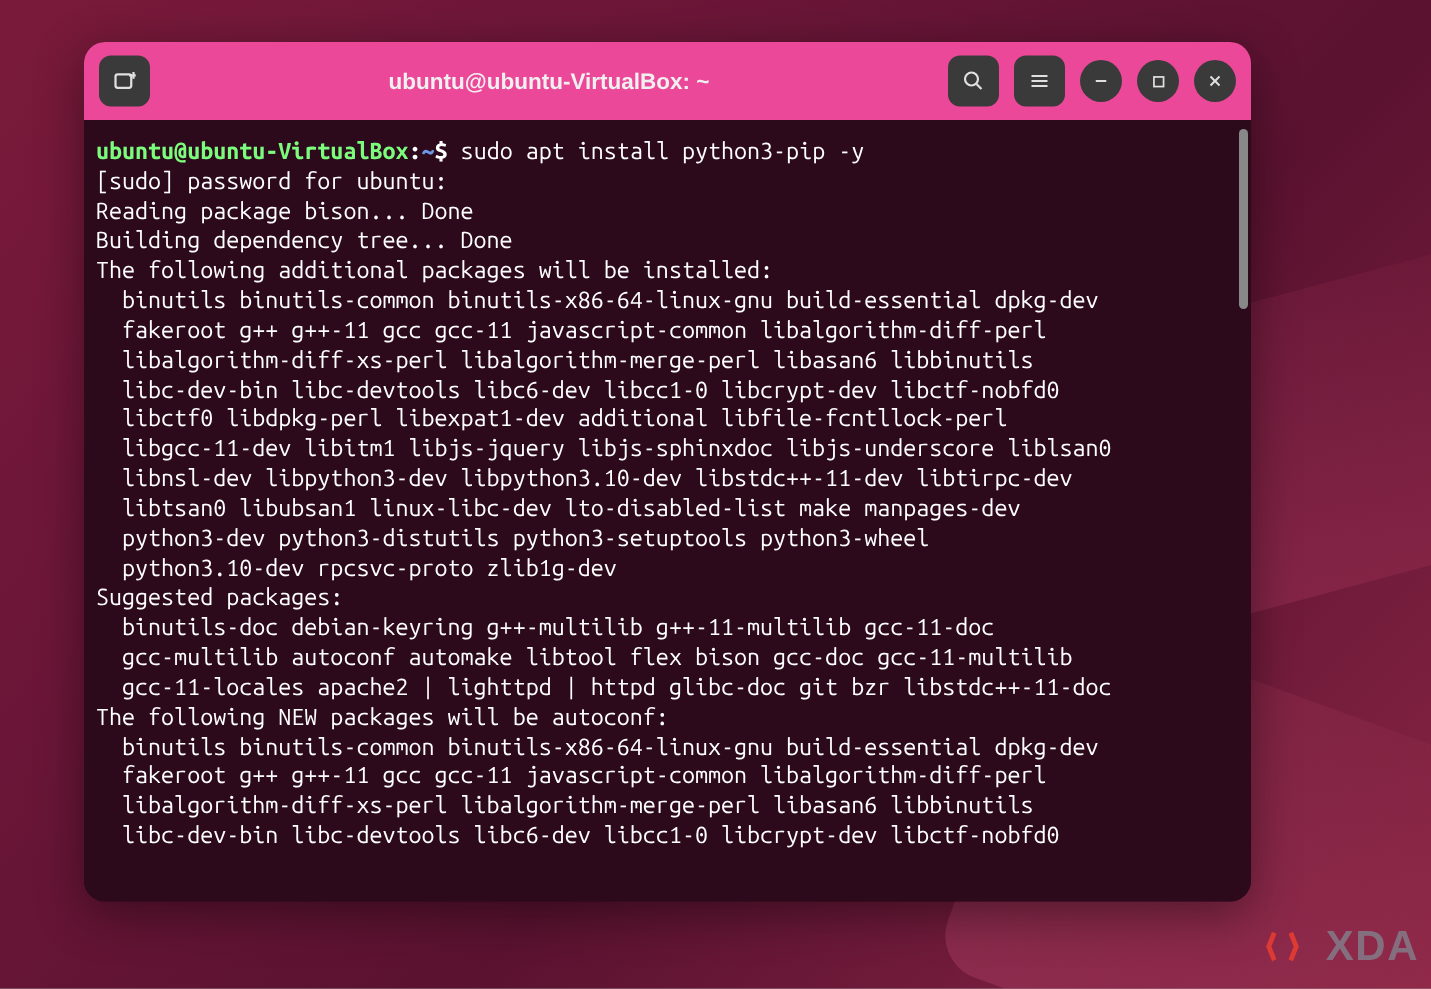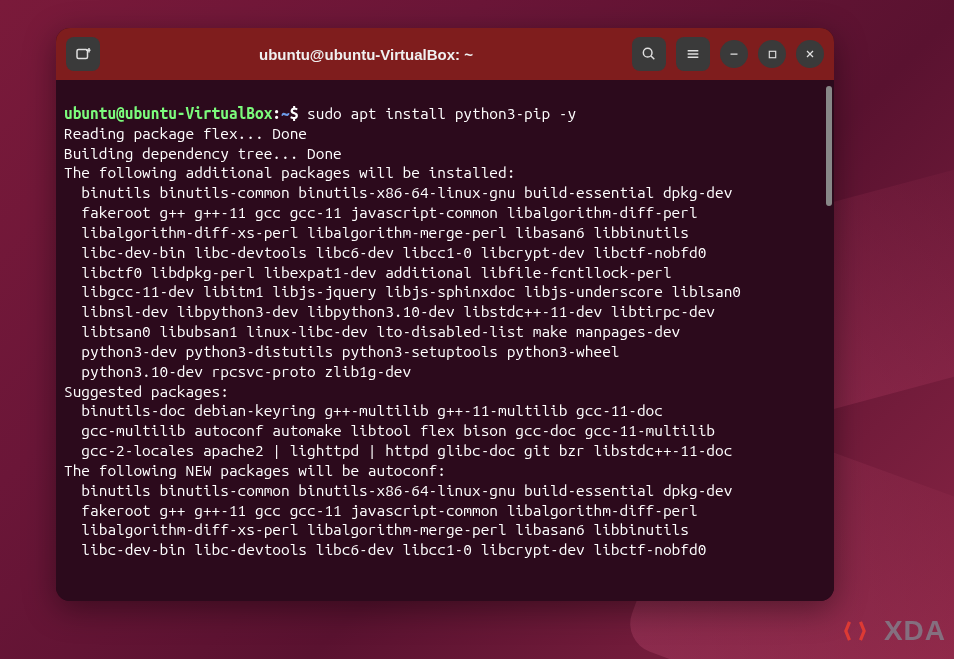--- a/index.html
+++ b/index.html
@@ -39,21 +39,21 @@
     height: 573px;
     background: #2c0a1c;
     border-radius: 14px;
     overflow: hidden;
     box-shadow: 0 8px 32px rgba(0,0,0,0.4);
     display: flex;
     flex-direction: column;
   }
   .titlebar {
     height: 52px;
-    background: #7f1d1d;
+    background: #ec4899;
     display: flex;
     align-items: center;
     padding: 0 10px;
     gap: 8px;
     flex-shrink: 0;
   }
   .tb-btn {
     width: 34px;
     height: 34px;
     border-radius: 8px;
@@ -79,21 +79,21 @@
     flex: 1;
     text-align: center;
     color: #f0f0f0;
     font-size: 15px;
     font-weight: 600;
   }
   .tb-right { display: flex; gap: 10px; align-items: center; }
   .terminal-body {
     flex: 1;
     background: #2c0a1c;
-    padding: 24px 8px;
+    padding: 11px 8px;
     font-family: "Ubuntu Mono", "DejaVu Sans Mono", Consolas, monospace;
     font-size: 15.5px;
     line-height: 1.28;
     color: #ffffff;
     overflow-y: auto;
     position: relative;
   }
   .scrollbar {
     position: absolute;
     right: 2px;
@@ -167,37 +167,38 @@
         <svg width="12" height="12" viewBox="0 0 24 24" fill="none" stroke="currentColor" stroke-width="2.5">
             <line x1="6" y1="6" x2="18" y2="18"></line>
             <line x1="6" y1="18" x2="18" y2="6"></line>
           </svg>
       </div>
     </div>
   </div>
 
   <div class="terminal-body">
     <div class="line"><span class="prompt-user">ubuntu@ubuntu-VirtualBox</span><span class="prompt-sep">:</span><span class="prompt-path">~</span><span class="prompt-sep">$ </span><span>sudo apt install python3-pip -y</span></div>
-    <div class="line">Reading package flex... Done</div>
+    <div class="line">[sudo] password for ubuntu:</div>
+    <div class="line">Reading package bison... Done</div>
     <div class="line">Building dependency tree... Done</div>
     <div class="line">The following additional packages will be installed:</div>
     <div class="line pkg-line">binutils binutils-common binutils-x86-64-linux-gnu build-essential dpkg-dev</div>
     <div class="line pkg-line">fakeroot g++ g++-11 gcc gcc-11 javascript-common libalgorithm-diff-perl</div>
     <div class="line pkg-line">libalgorithm-diff-xs-perl libalgorithm-merge-perl libasan6 libbinutils</div>
     <div class="line pkg-line">libc-dev-bin libc-devtools libc6-dev libcc1-0 libcrypt-dev libctf-nobfd0</div>
     <div class="line pkg-line">libctf0 libdpkg-perl libexpat1-dev additional libfile-fcntllock-perl</div>
     <div class="line pkg-line">libgcc-11-dev libitm1 libjs-jquery libjs-sphinxdoc libjs-underscore liblsan0</div>
     <div class="line pkg-line">libnsl-dev libpython3-dev libpython3.10-dev libstdc++-11-dev libtirpc-dev</div>
     <div class="line pkg-line">libtsan0 libubsan1 linux-libc-dev lto-disabled-list make manpages-dev</div>
     <div class="line pkg-line">python3-dev python3-distutils python3-setuptools python3-wheel</div>
     <div class="line pkg-line">python3.10-dev rpcsvc-proto zlib1g-dev</div>
     <div class="line">Suggested packages:</div>
     <div class="line pkg-line">binutils-doc debian-keyring g++-multilib g++-11-multilib gcc-11-doc</div>
     <div class="line pkg-line">gcc-multilib autoconf automake libtool flex bison gcc-doc gcc-11-multilib</div>
-    <div class="line pkg-line">gcc-2-locales apache2 | lighttpd | httpd glibc-doc git bzr libstdc++-11-doc</div>
+    <div class="line pkg-line">gcc-11-locales apache2 | lighttpd | httpd glibc-doc git bzr libstdc++-11-doc</div>
     <div class="line">The following NEW packages will be autoconf:</div>
     <div class="line pkg-line">binutils binutils-common binutils-x86-64-linux-gnu build-essential dpkg-dev</div>
     <div class="line pkg-line">fakeroot g++ g++-11 gcc gcc-11 javascript-common libalgorithm-diff-perl</div>
     <div class="line pkg-line">libalgorithm-diff-xs-perl libalgorithm-merge-perl libasan6 libbinutils</div>
     <div class="line pkg-line">libc-dev-bin libc-devtools libc6-dev libcc1-0 libcrypt-dev libctf-nobfd0</div>
   </div>
   <div class="scrollbar"></div>
 </div>
 
 <div class="watermark">

